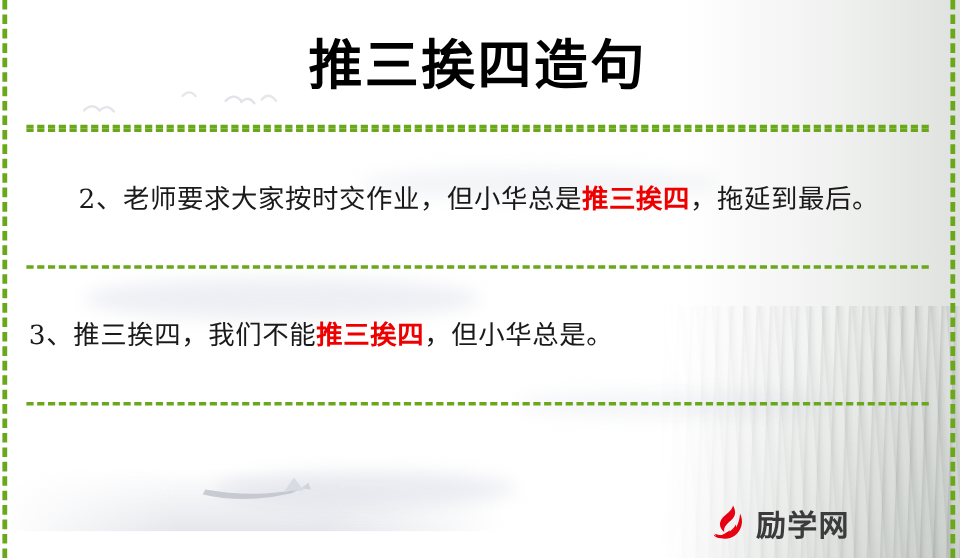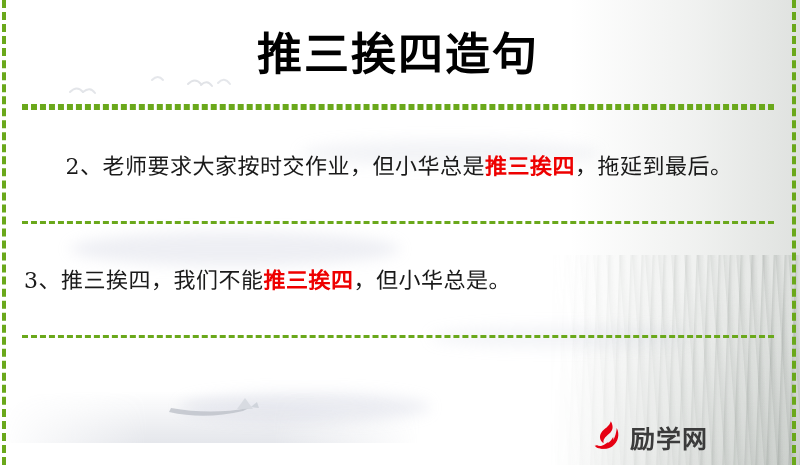--- a/index.html
+++ b/index.html
@@ -173,21 +173,21 @@
   .logo-mark {
     width: 36px;
     height: 36px;
     flex: 0 0 36px;
   }
   .logo-text {
     font-size: 25px;
     font-weight: 700;
     color: #3b3b3b;
     letter-spacing: 1px;
-    font-family: Liberation Sans, sans-serif;
+    font-family: Liberation Mono, monospace;
   }
 </style>
 </head>
 <body>
 
 <div id="page">
 
   <div class="bg-layer">
     <div class="bg-wash-right"></div>
     <div class="bg-forest"></div>

